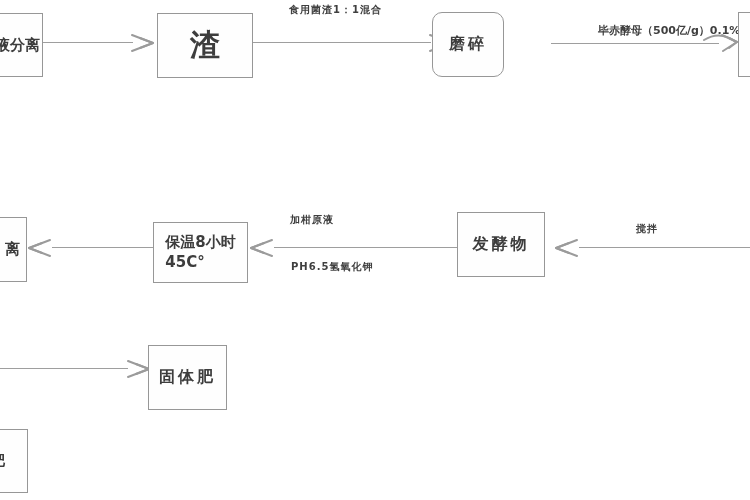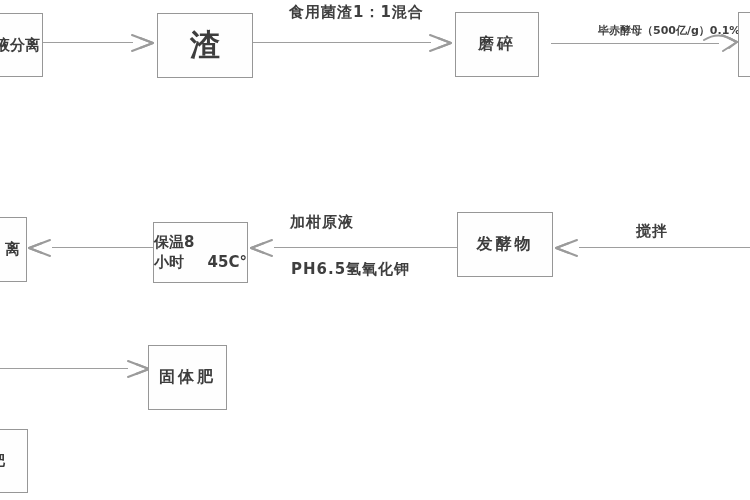--- a/index.html
+++ b/index.html
@@ -10,28 +10,28 @@
   .box{
     position:absolute;border:1px solid #979797;background:#fefefe;
     display:flex;align-items:center;justify-content:center;
     color:#3d3d3d;font-weight:bold;box-sizing:border-box;
   }
   .box.align-right{justify-content:flex-end;}
   .node-text{white-space:nowrap;}
   .line-h{position:absolute;height:0;border-top:1px solid #9e9e9e;}
   .lbl{
     position:absolute;color:#3f3f3f;font-weight:bold;white-space:nowrap;
-    font-size:15px;letter-spacing:1px;
+    font-size:10px;letter-spacing:1px;
   }
   .arrow{position:absolute;}
   .fs30{font-size:30px;}
   .fs16{font-size:16px;letter-spacing:3px;}
   .fs15{font-size:15px;}
   .fs11{font-size:11px;letter-spacing:0;}
-  .two-line{display:flex;align-items:flex-end;line-height:1.3;}
+  .two-line{display:flex;flex-direction:column;align-items:flex-start;line-height:1.3;}
 </style>
 </head>
 <body>
 
 <div class="box align-right" style="left:-57px;top:13px;width:100px;height:64px;padding-right:2px;">
   <span class="node-text fs15">液分离</span>
 </div>
 
 <div class="line-h" style="left:43px;top:42px;width:90px;"></div>
 
@@ -46,21 +46,21 @@
 
 <div class="lbl" style="left:289px;top:3px;">食用菌渣1：1混合</div>
 
 <div class="line-h" style="left:253px;top:42px;width:178px;"></div>
 
 <svg class="arrow" style="left:426px;top:30px;" width="28" height="26" viewBox="0 0 28 26">
   <polyline points="4,5 25,13 4,21" fill="none" stroke="#9b9b9b" stroke-width="2" stroke-linecap="round" stroke-linejoin="round"></polyline>
   <polyline points="12,8 25,13 12,18" fill="none" stroke="#9b9b9b" stroke-width="2" stroke-linecap="round" stroke-linejoin="round"></polyline>
 </svg>
 
-<div class="box" style="left:455px;top:12px;width:84px;height:65px;">
+<div class="box" style="left:432px;top:12px;width:72px;height:65px;border-radius:10px;">
   <span class="node-text fs16">磨碎</span>
 </div>
 
 <div class="lbl fs11" style="left:598px;top:23px;">毕赤酵母（500亿/g）0.1%</div>
 
 <div class="line-h" style="left:551px;top:43px;width:168px;"></div>
 
 <svg class="arrow" style="left:702px;top:27px;" width="40" height="30" viewBox="0 0 40 30">
   <path d="M2 13 Q18 3 34 15" fill="none" stroke="#9b9b9b" stroke-width="2" stroke-linecap="round"></path>
   <polyline points="20,8 35,15 21,24" fill="none" stroke="#9b9b9b" stroke-width="2" stroke-linecap="round" stroke-linejoin="round"></polyline>
@@ -91,21 +91,21 @@
   <polyline points="24,5 3,13 24,21" fill="none" stroke="#9b9b9b" stroke-width="2" stroke-linecap="round" stroke-linejoin="round"></polyline>
   <polyline points="16,8 3,13 16,18" fill="none" stroke="#9b9b9b" stroke-width="2" stroke-linecap="round" stroke-linejoin="round"></polyline>
 </svg>
 
 <div class="lbl" style="left:290px;top:213px;">加柑原液</div>
 
 <div class="line-h" style="left:274px;top:247px;width:183px;"></div>
 
 <div class="lbl" style="left:291px;top:260px;">PH6.5氢氧化钾</div>
 
-<div class="box" style="left:457px;top:212px;width:96px;height:65px;">
+<div class="box" style="left:457px;top:212px;width:88px;height:65px;">
   <span class="node-text fs16">发酵物</span>
 </div>
 
 <svg class="arrow" style="left:553px;top:235px;" width="28" height="26" viewBox="0 0 28 26">
   <polyline points="24,5 3,13 24,21" fill="none" stroke="#9b9b9b" stroke-width="2" stroke-linecap="round" stroke-linejoin="round"></polyline>
   <polyline points="16,8 3,13 16,18" fill="none" stroke="#9b9b9b" stroke-width="2" stroke-linecap="round" stroke-linejoin="round"></polyline>
 </svg>
 
 <div class="lbl" style="left:636px;top:222px;">搅拌</div>
 

